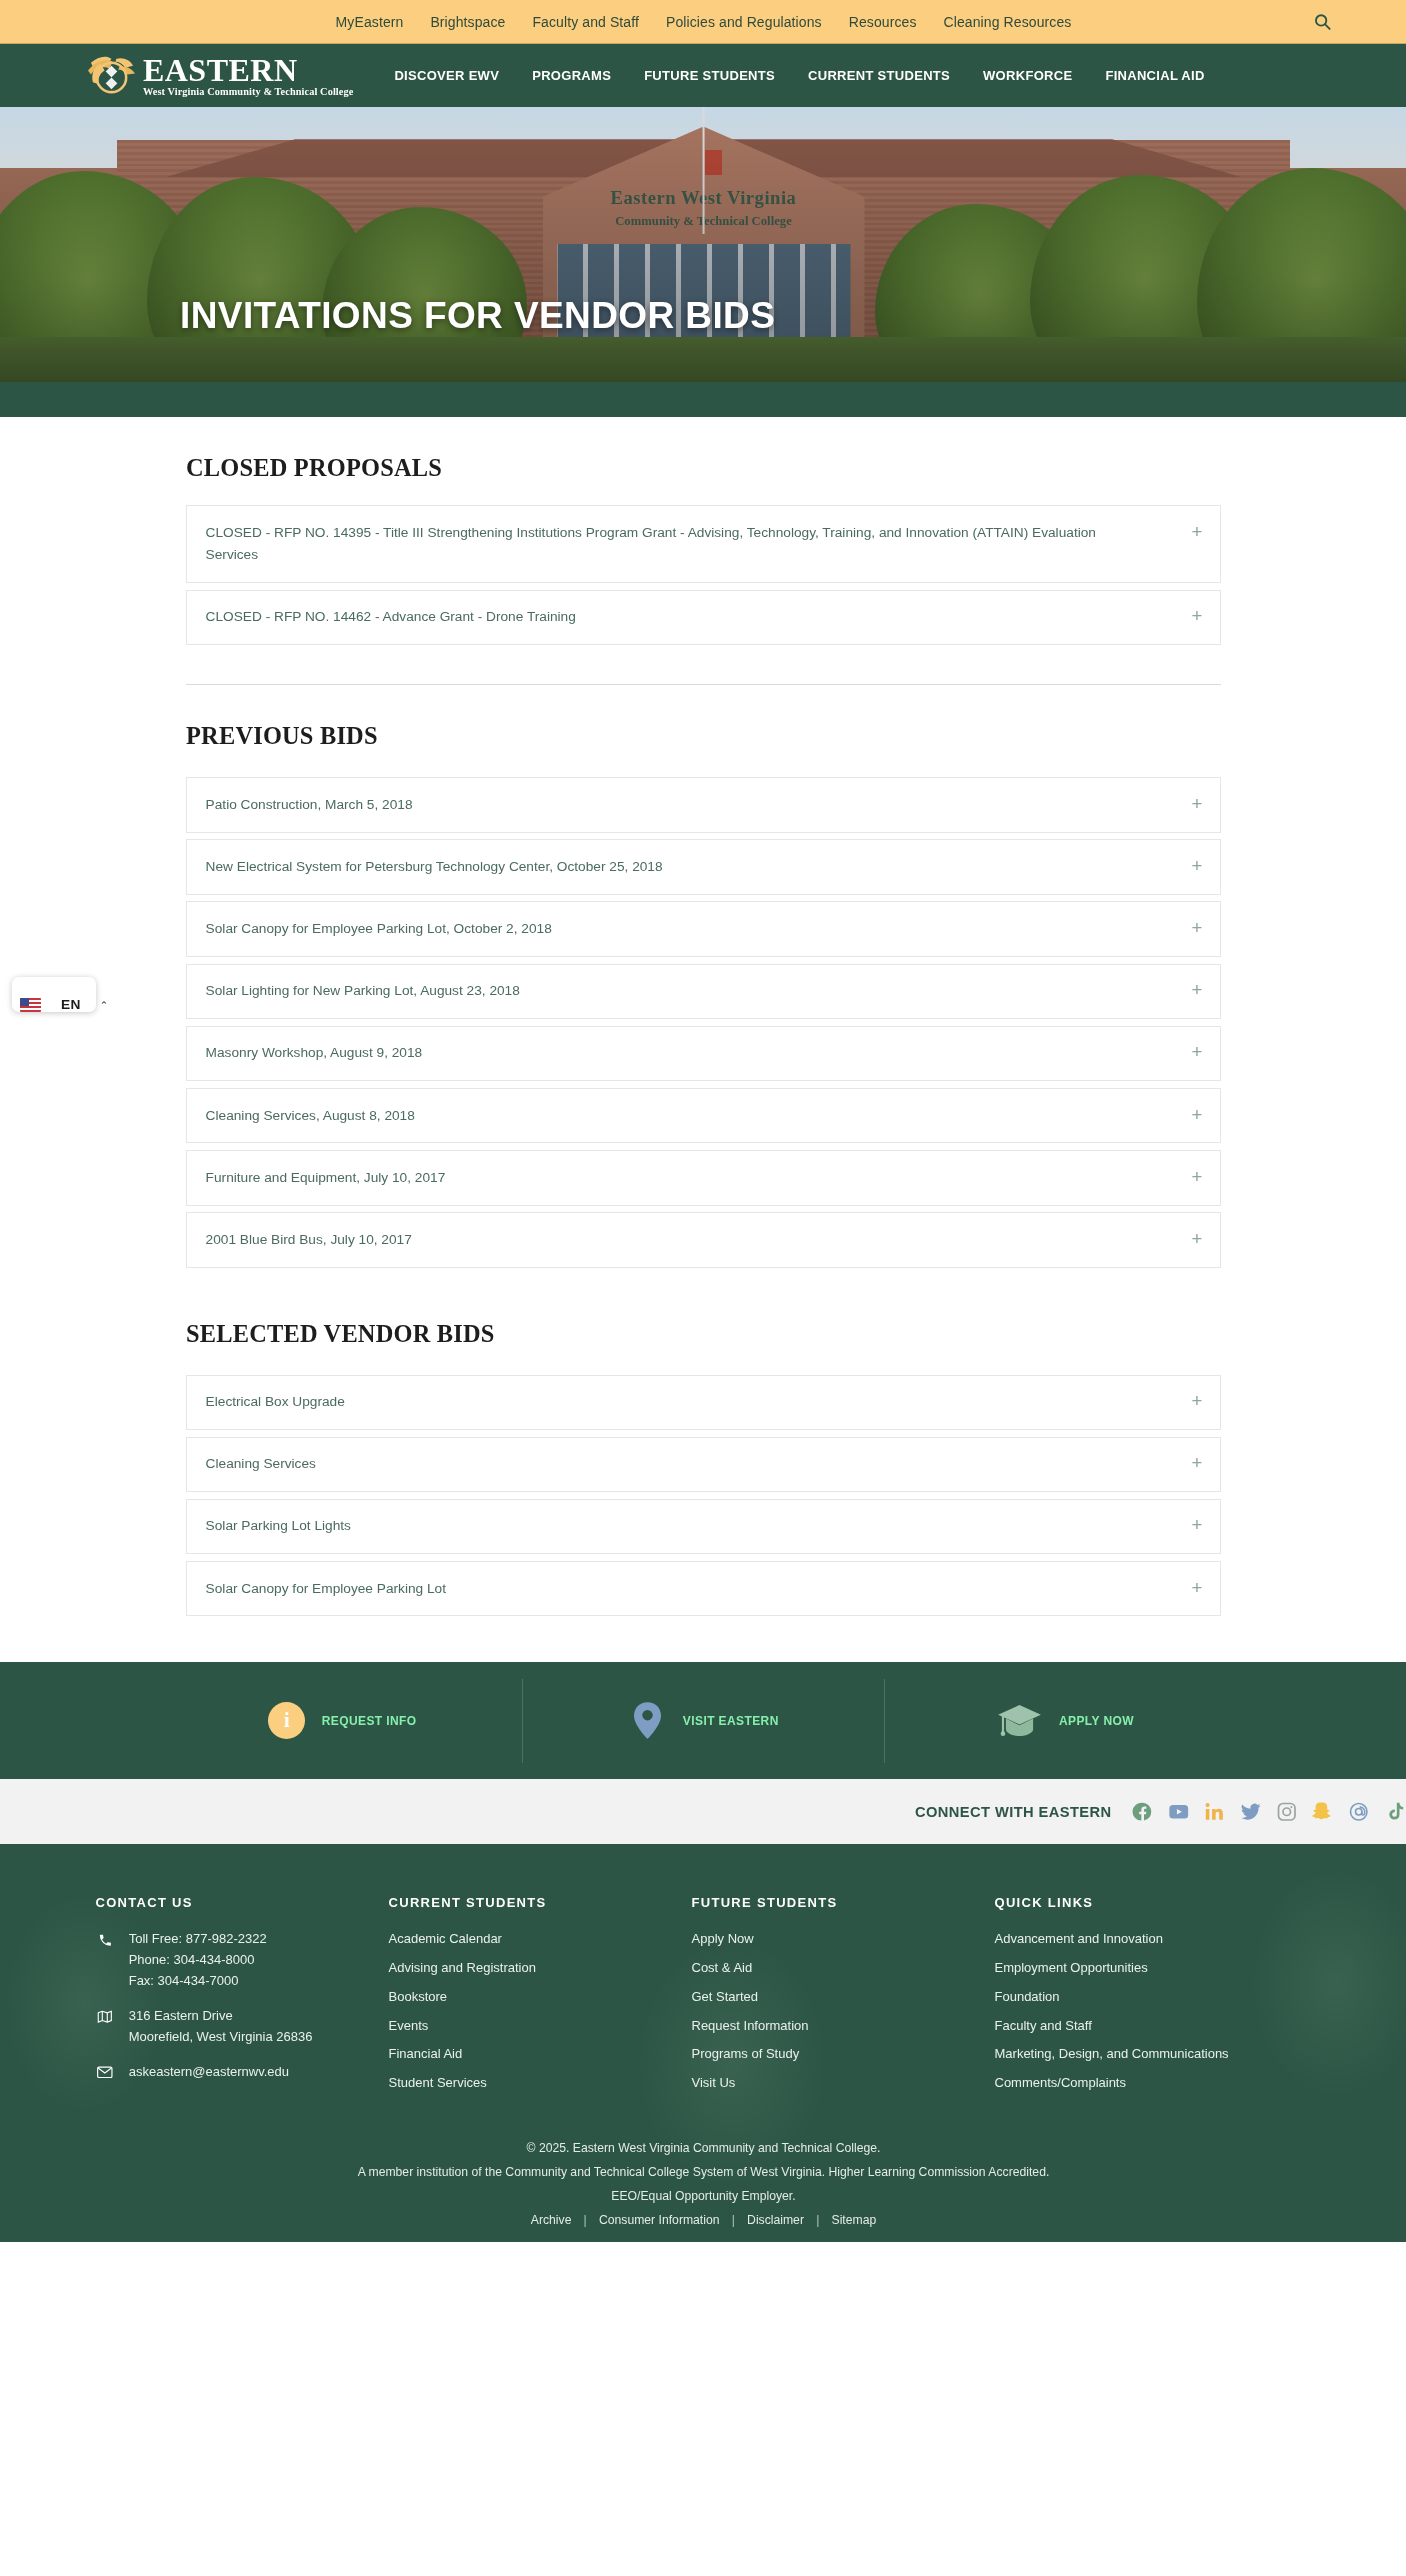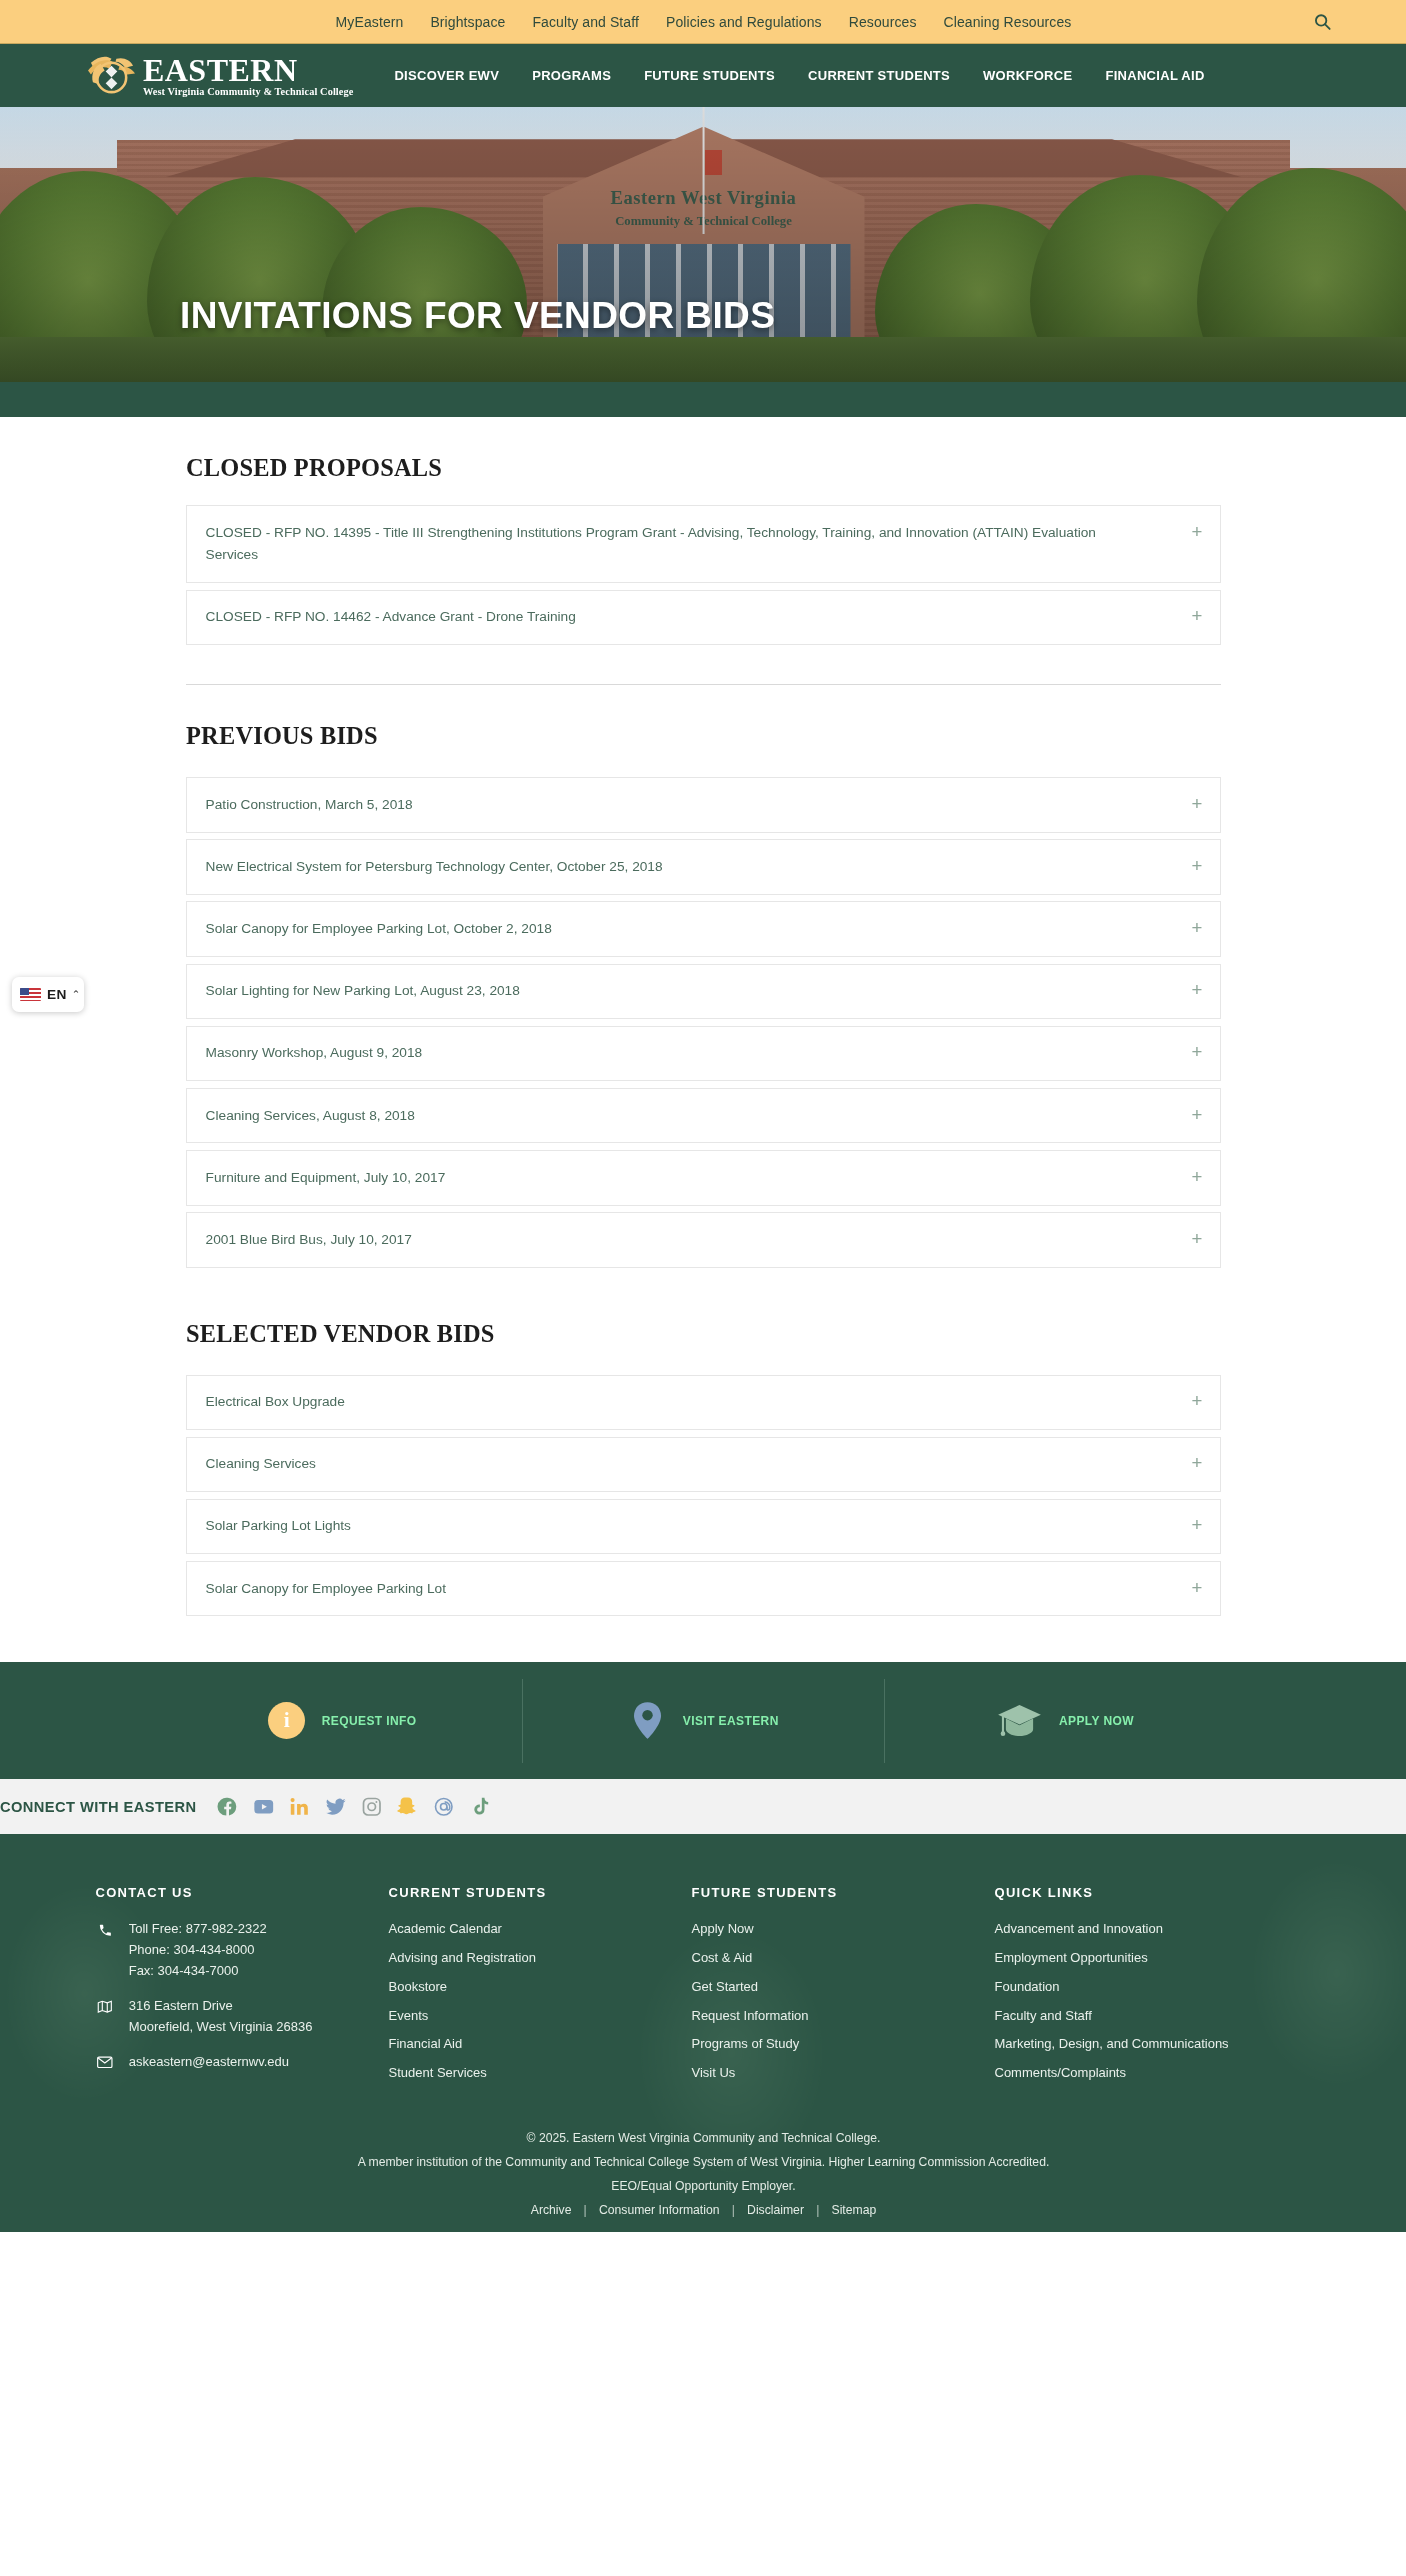--- a/index.html
+++ b/index.html
@@ -229,22 +229,22 @@
   }
   .cta-icon { width:39px; height:39px; display:flex; align-items:center; justify-content:center; flex:none; }
   .icon-info-circle {
     width:37px; height:37px; border-radius:50%; background:#fbcf7f;
     display:flex; align-items:center; justify-content:center;
     color:#ffffff; font-family:"Liberation Serif", serif; font-weight:bold; font-size:21.5px;
   }
 
   
   .social-bar {
-    background:#f2f2f2; height:55px;
-    display:flex; align-items:center; justify-content:flex-start; gap:13.7px;
+    background:#f2f2f2; height:65px;
+    display:flex; align-items:center; justify-content:flex-end; gap:13.7px;
   }
   .social-title { color:#2c5545; font-size:14.7px; font-weight:bold; letter-spacing:0.4px; margin-right:5.9px; }
   .social-icons { display:flex; align-items:center; gap:12.7px; }
   .social-icons a { display:flex; align-items:center; justify-content:center; width:23.4px; height:23.4px; text-decoration:none; }
 
   
   .footer {
     background:#2c5545; position:relative; overflow:hidden; padding: 51px 0 0;
   }
   .footer-texture {
@@ -276,22 +276,22 @@
   .footer-legal .legal-line { font-size:12.2px; line-height:1.95; }
   .footer-bottom-links { margin-top:3.9px; font-size:12.2px; }
   .footer-bottom-links a { color:#e4ece6; text-decoration:none; }
   .footer-bottom-links span.sep { opacity:.7; margin:0 8.8px; }
 
   
   .lang-widget {
     position:absolute; left:11.7px; top:977px;
     background:#ffffff; border-radius:6.8px;
     box-shadow:0 1px 6.8px rgba(0,0,0,.22);
-    height:35px; width:72px;
-    display:flex; align-items:center; gap:6px;
+    height:35px; width:84px;
+    display:flex; align-items:flex-end; gap:20px;
     padding: 0 8.8px;
     cursor:pointer; z-index: 50;
   }
   .flag-icon {
     width:20.5px; height:13.7px; flex:none; position:relative; overflow:hidden; border-radius:1px;
     background: repeating-linear-gradient(to bottom, #c9343a 0 2px, #ffffff 2px 3.9px);
   }
   .flag-canton { position:absolute; left:0; top:0; width:8.8px; height:7.8px; background:#3b4c8a; }
   .lang-code { font-size:13.7px; font-weight:bold; color:#1c1c1c; letter-spacing:0.3px; }
   .lang-caret { font-size:10.7px; color:#333; margin-left:-1px; }

